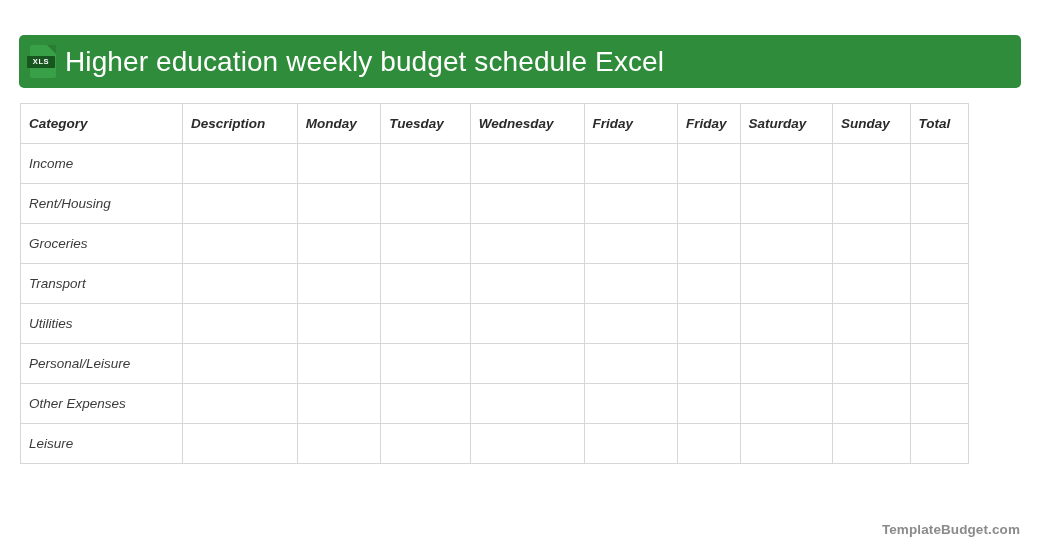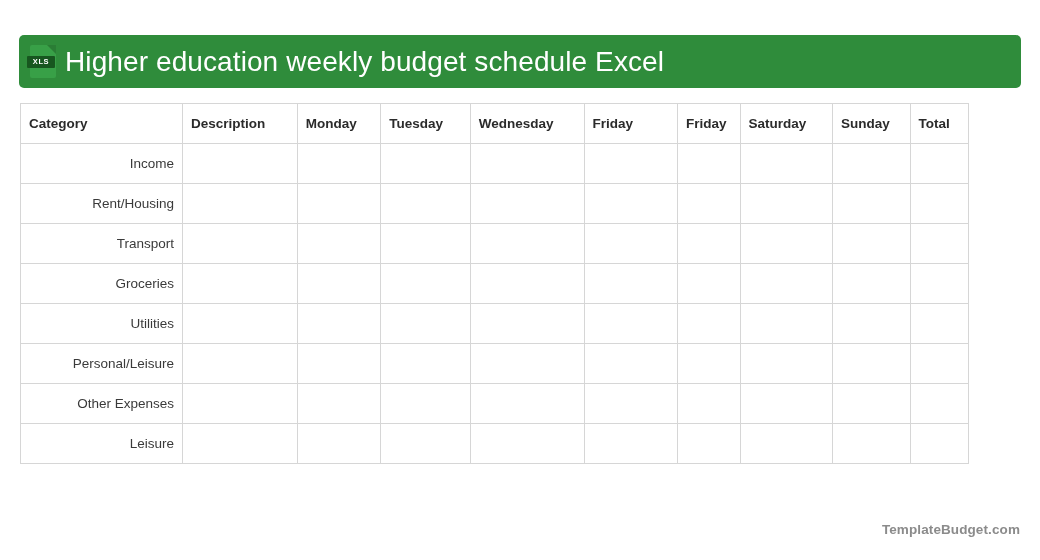--- a/index.html
+++ b/index.html
@@ -83,20 +83,21 @@
   }
 
   
   .budget-table {
     position: absolute;
     left: 20px;
     top: 103px;
     width: 949px;
     border-collapse: collapse;
     table-layout: fixed;
+    font-style: italic;
   }
   .budget-table th,
   .budget-table td {
     border: 1px solid #d6d6d6;
     height: 40px;
     padding: 0 8px;
     text-align: left;
     vertical-align: middle;
     background: #ffffff;
   }
@@ -104,21 +105,20 @@
     font-size: 13.5px;
     font-weight: bold;
     color: #2b2b2b;
     white-space: nowrap;
   }
   .budget-table td.rowlabel {
     font-size: 13.5px;
     font-weight: normal;
     color: #3a3a3a;
     white-space: nowrap;
-    text-align: right;
   }
   .budget-table td.cell {
     font-size: 13px;
     color: #3a3a3a;
   }
 
   
   col.c-category    { width: 161px; }
   col.c-description { width: 114px; }
   col.c-monday      { width: 83px; }
@@ -201,33 +201,33 @@
         <td class="cell"></td>
         <td class="cell"></td>
         <td class="cell"></td>
         <td class="cell"></td>
         <td class="cell"></td>
         <td class="cell"></td>
         <td class="cell"></td>
         <td class="cell"></td>
       </tr>
       <tr>
+        <td class="rowlabel">Groceries</td>
+        <td class="cell"></td>
+        <td class="cell"></td>
+        <td class="cell"></td>
+        <td class="cell"></td>
+        <td class="cell"></td>
+        <td class="cell"></td>
+        <td class="cell"></td>
+        <td class="cell"></td>
+        <td class="cell"></td>
+      </tr>
+      <tr>
         <td class="rowlabel">Transport</td>
-        <td class="cell"></td>
-        <td class="cell"></td>
-        <td class="cell"></td>
-        <td class="cell"></td>
-        <td class="cell"></td>
-        <td class="cell"></td>
-        <td class="cell"></td>
-        <td class="cell"></td>
-        <td class="cell"></td>
-      </tr>
-      <tr>
-        <td class="rowlabel">Groceries</td>
         <td class="cell"></td>
         <td class="cell"></td>
         <td class="cell"></td>
         <td class="cell"></td>
         <td class="cell"></td>
         <td class="cell"></td>
         <td class="cell"></td>
         <td class="cell"></td>
         <td class="cell"></td>
       </tr>

